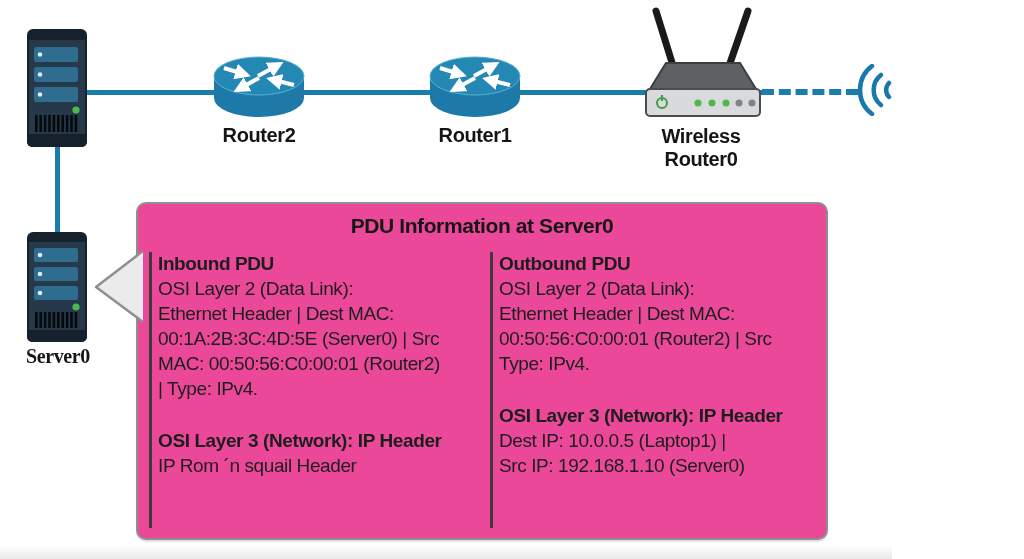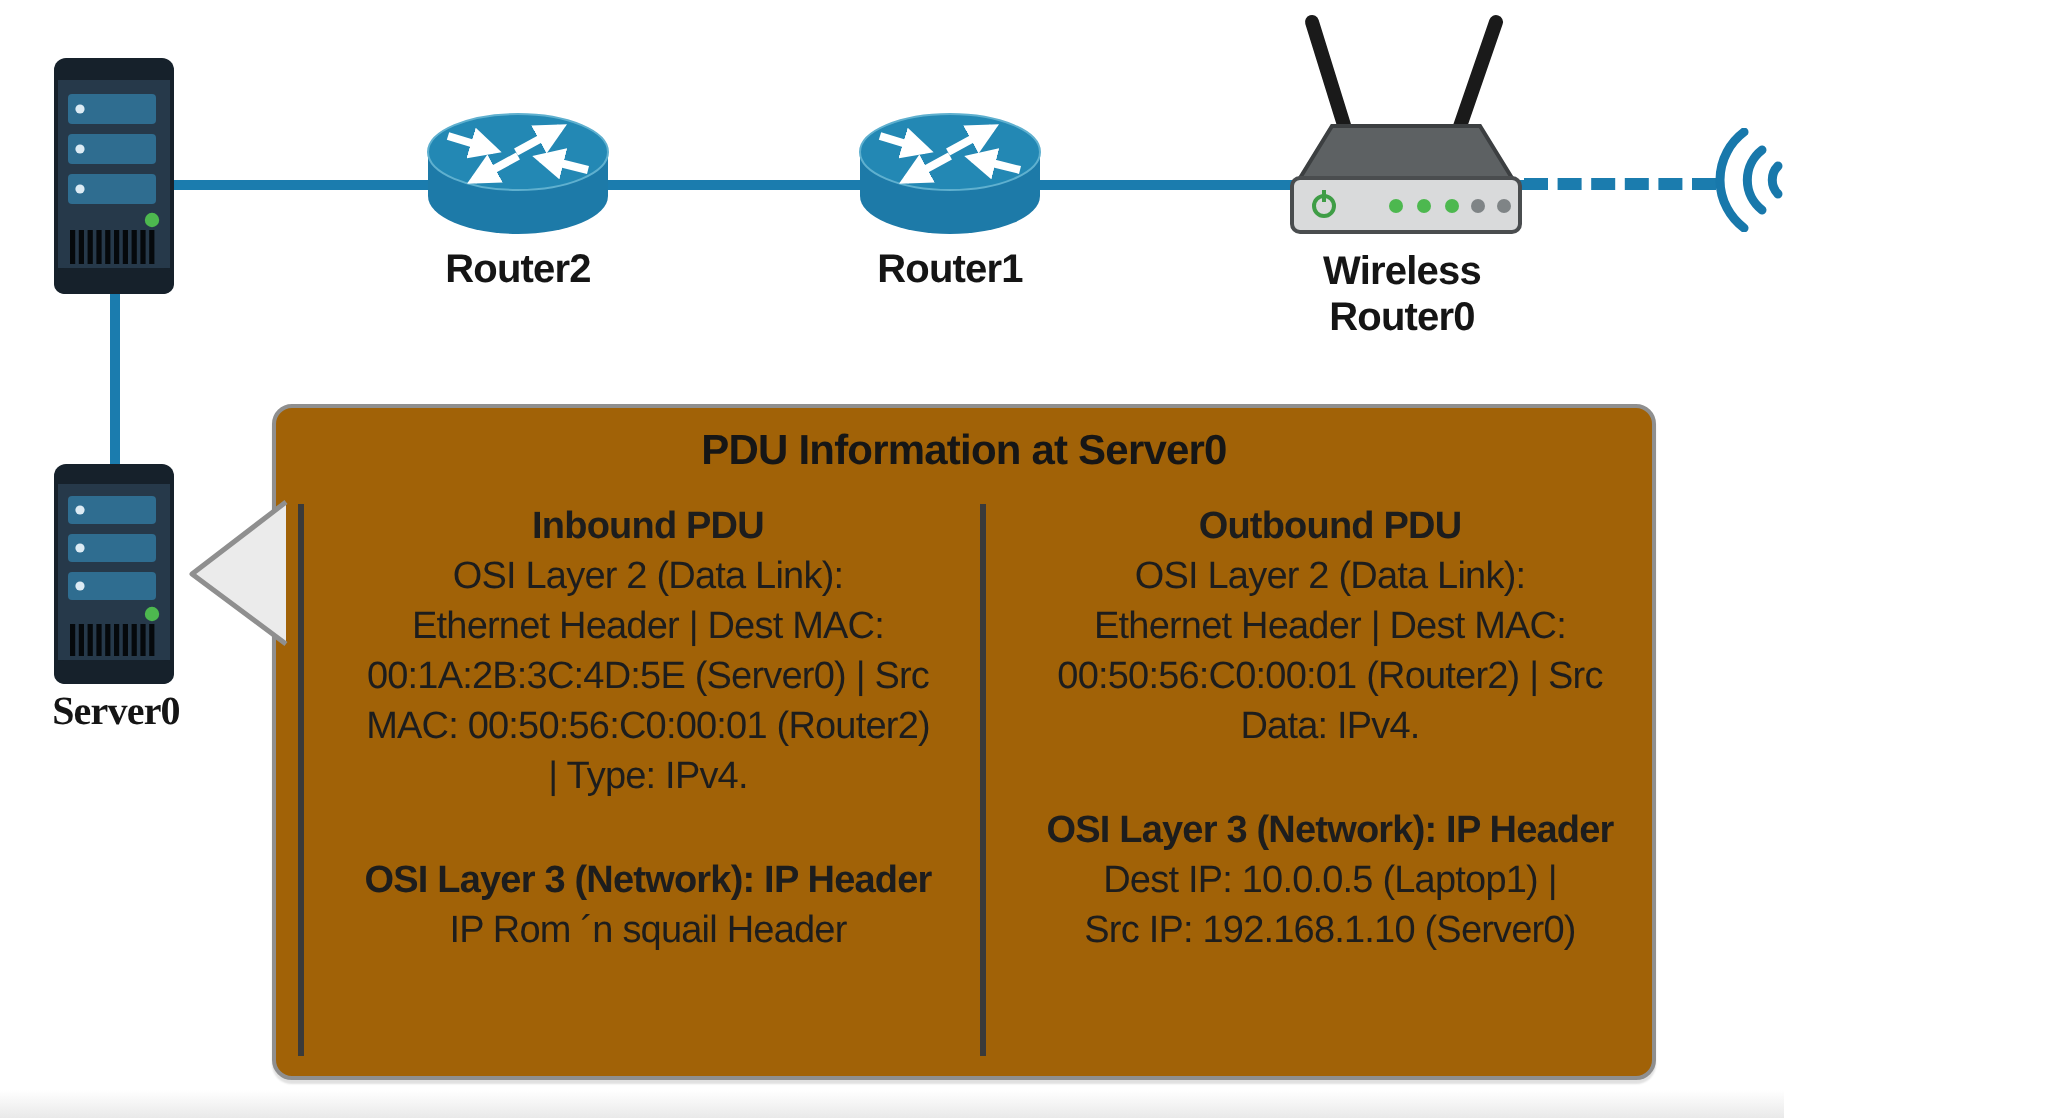--- a/index.html
+++ b/index.html
@@ -15,31 +15,31 @@
   .link-v{position:absolute;left:55px;top:142px;width:5px;height:95px;background:#1b7cae;}
   .link-dash{position:absolute;left:762px;top:89px;width:96px;height:0;border-top:6px dashed #1b7cae;}
   
   .node-label{
     position:absolute;transform:translateX(-50%);white-space:pre-line;text-align:center;
     font-size:20px;font-weight:bold;letter-spacing:-0.4px;color:#151515;line-height:23px;
   }
   
   .callout{
     position:absolute;left:136px;top:202px;width:692px;height:338px;box-sizing:border-box;
-    background:#a16207;border:2.5px solid #8f8f8f;border-radius:10px;
+    background:#ec4899;border:2.5px solid #8f8f8f;border-radius:10px;
     box-shadow:0 2px 1px rgba(0,0,0,0.12);
   }
   .callout-title{
     position:absolute;left:0;right:0;top:10px;text-align:center;
     font-size:21px;font-weight:bold;letter-spacing:-0.4px;color:#161616;
   }
   .col-bar{position:absolute;top:48px;width:2.5px;height:276px;background:#3a3a3a;}
   .pdu-col{
     position:absolute;top:47px;width:332px;
-    font-size:19px;line-height:25px;letter-spacing:-0.4px;color:#1d1d1d;text-align:center;
+    font-size:19px;line-height:25px;letter-spacing:-0.4px;color:#1d1d1d;
   }
   .pdu-h{font-weight:bold;}
   .pdu-gap{height:27px;}
   .tail{position:absolute;left:90px;top:246px;width:54px;height:82px;z-index:5;}
 </style>
 </head>
 <body>
 
 <div class="canvas">
 
@@ -179,21 +179,21 @@
       <div class="pdu-h">OSI Layer 3 (Network): IP Header</div>
       <div class="pdu-line">IP Rom ´n squail Header</div>
     </div>
 
     <div class="col-bar" style="left:352px;"></div>
     <div class="pdu-col" style="left:361px;">
       <div class="pdu-h">Outbound PDU</div>
       <div class="pdu-line">OSI Layer 2 (Data Link):</div>
       <div class="pdu-line">Ethernet Header | Dest MAC:</div>
       <div class="pdu-line">00:50:56:C0:00:01 (Router2) | Src</div>
-      <div class="pdu-line">Data: IPv4.</div>
+      <div class="pdu-line">Type: IPv4.</div>
       <div class="pdu-gap"></div>
       <div class="pdu-h">OSI Layer 3 (Network): IP Header</div>
       <div class="pdu-line">Dest IP: 10.0.0.5 (Laptop1) |</div>
       <div class="pdu-line">Src IP: 192.168.1.10 (Server0)</div>
     </div>
   </div>
 
   <svg class="tail" viewBox="0 0 54 82">
     <path d="M53,5 L6,41 L53,76" fill="#ebebeb" stroke="#8f8f8f" stroke-width="2.5" stroke-linejoin="round"></path>
   </svg>

